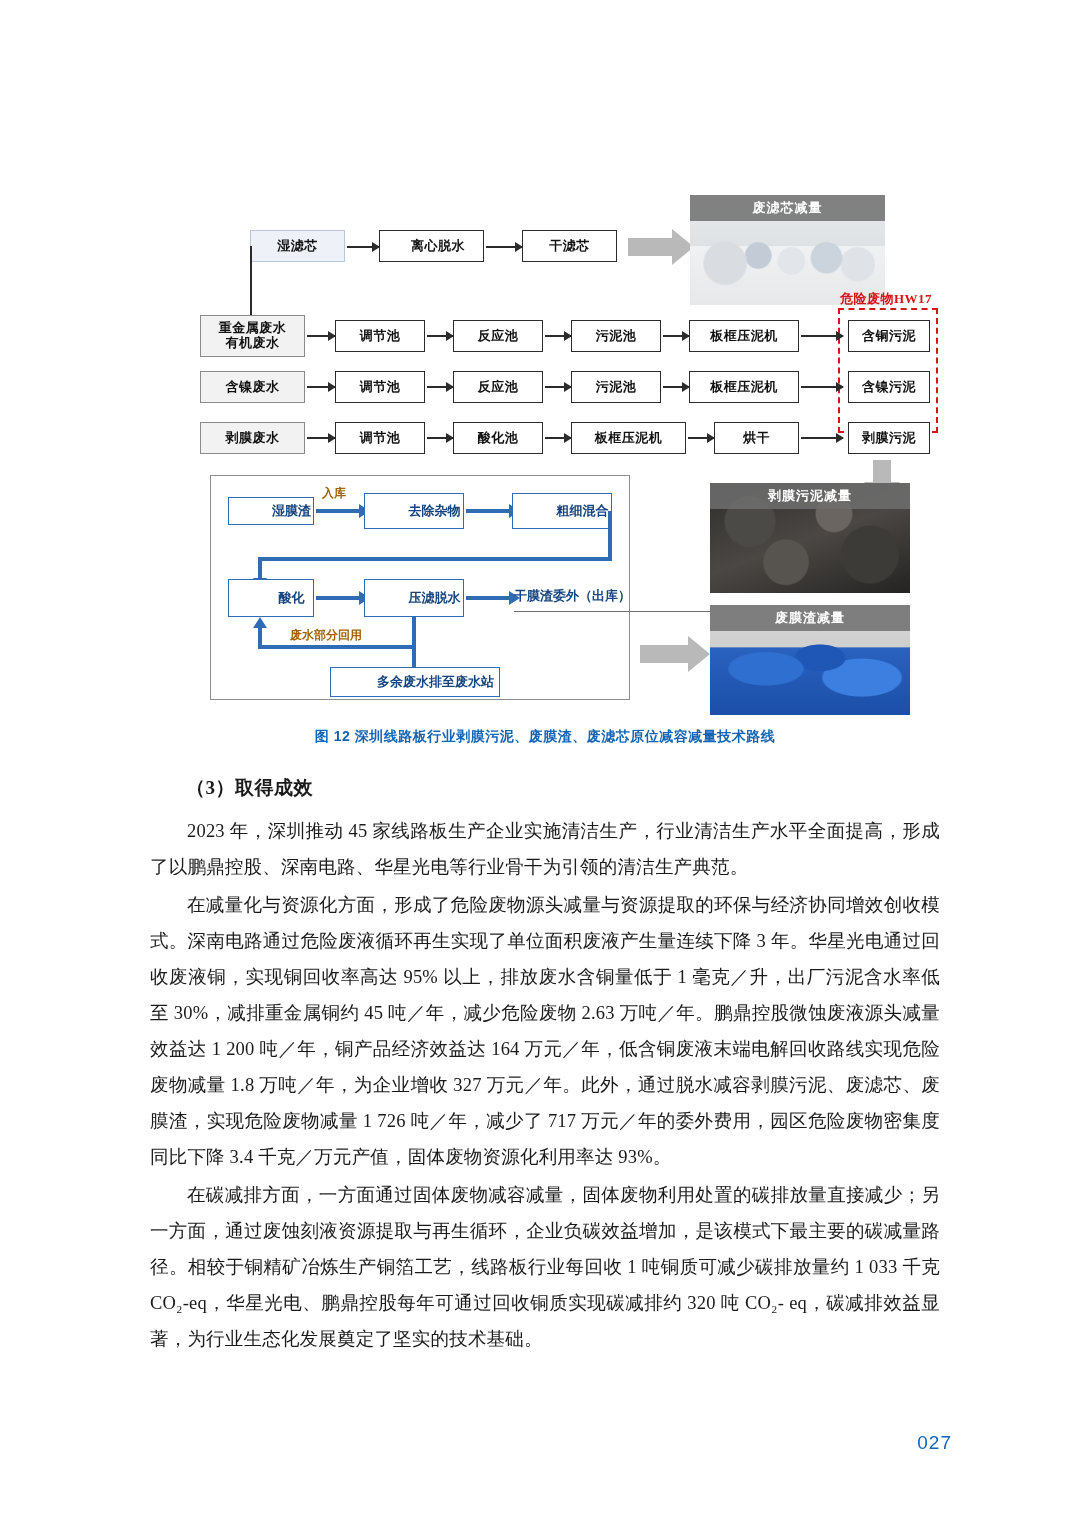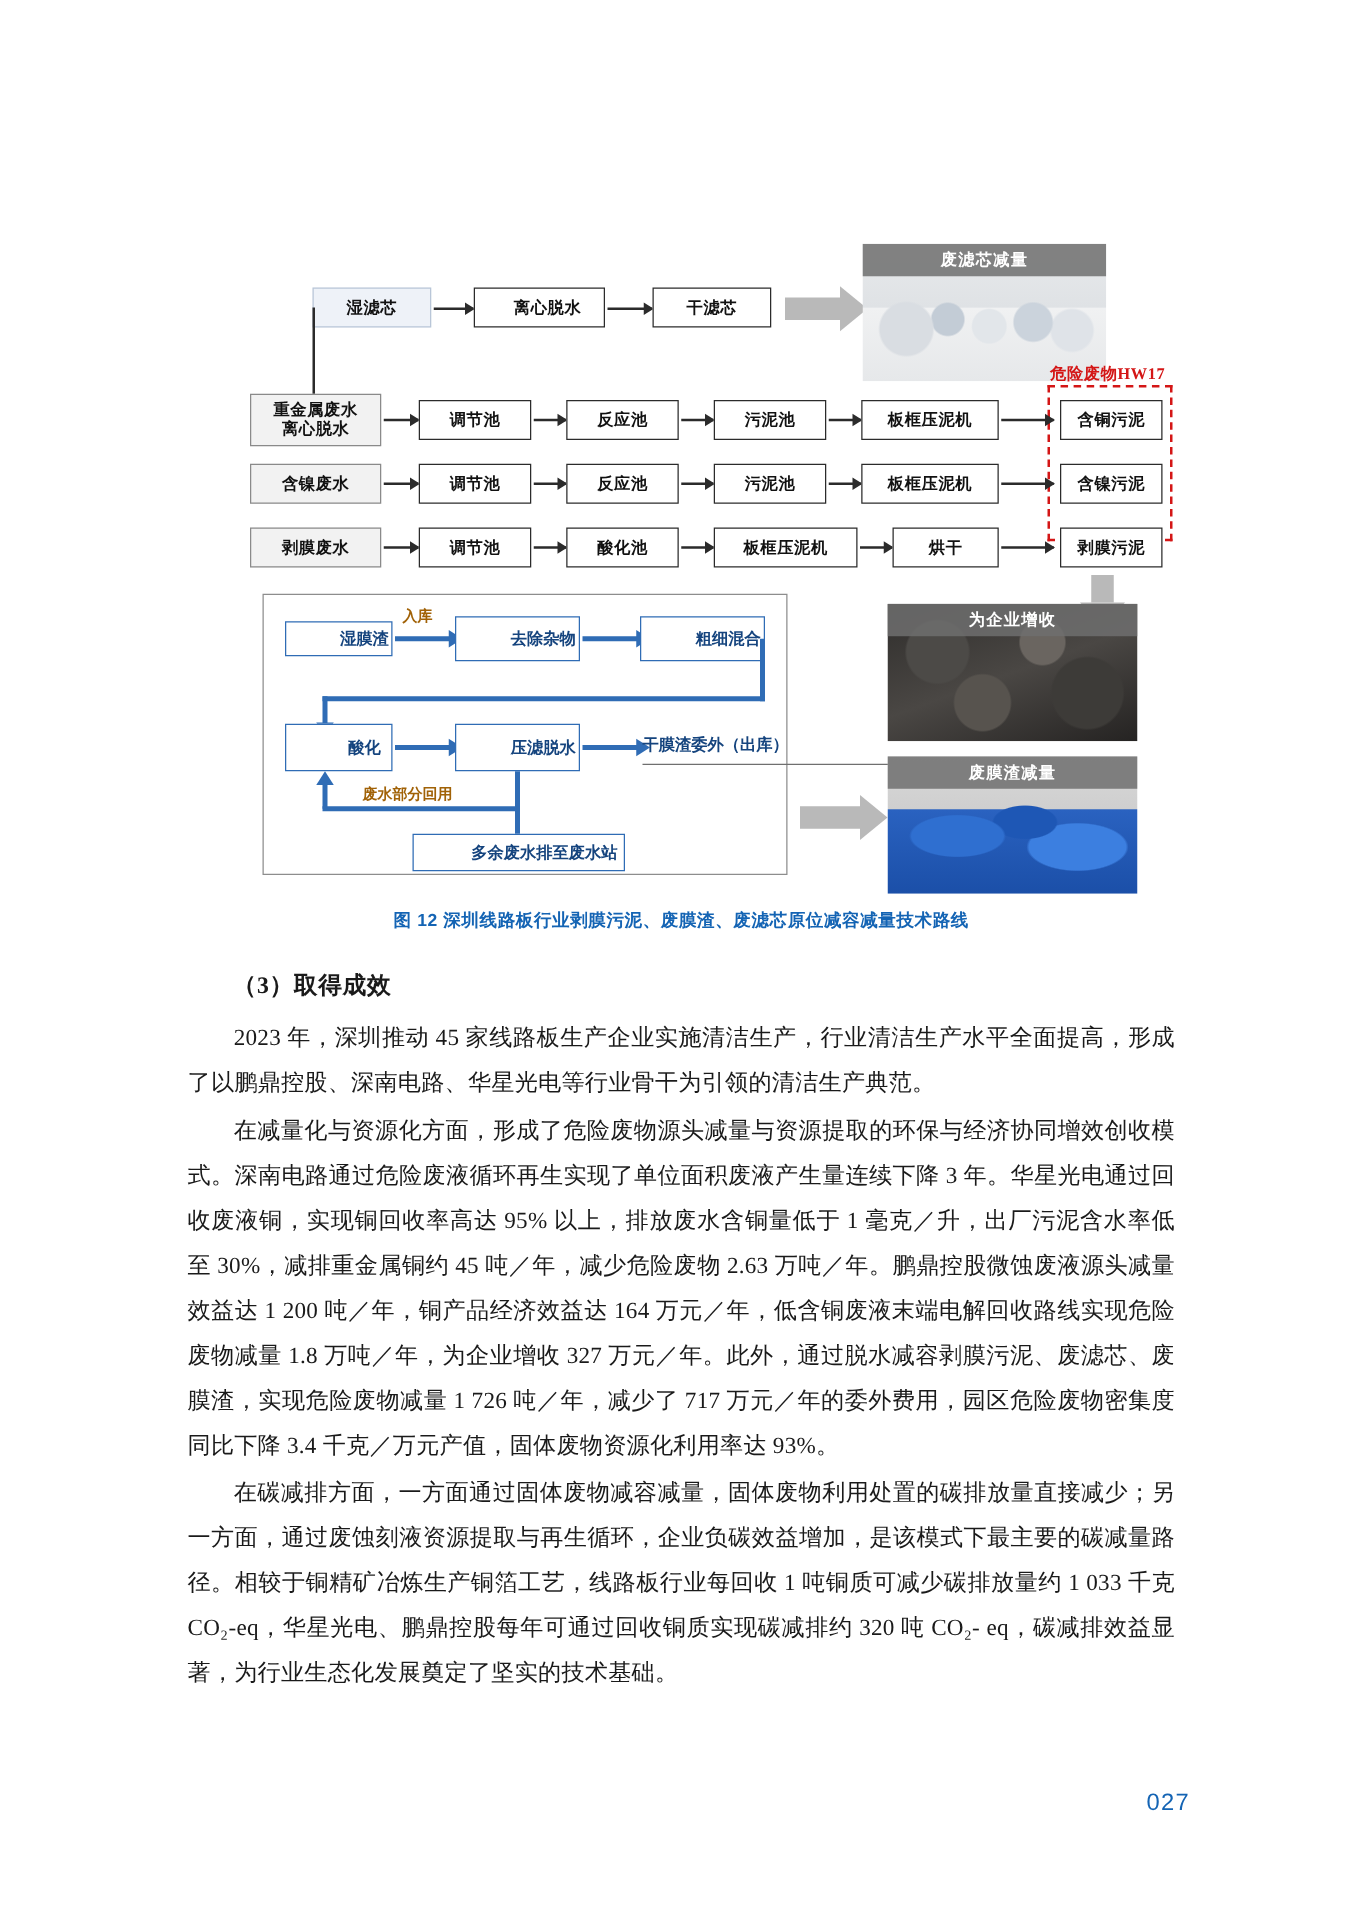--- a/index.html
+++ b/index.html
@@ -322,21 +322,21 @@
 
     <div class="photo ph-filters" style="left:530px; top:20px; width:195px; height:110px;margin-left:10px;">
       <div class="body"></div>
       <div class="cap">废滤芯减量</div>
     </div>
 
     <div class="hw-label" style="left:690px; top:115px;">危险废物HW17</div>
     <div class="hw-dash" style="left:688px; top:133px; width:100px; height:125px;"></div>
 
     <div class="fbox plain" style="left:50px; top:140px; width:105px; height:42px; white-space:pre-line;">重金属废水
-离心脱水</div>
+有机废水</div>
     <div class="arrow-r" style="left:157px; top:160px; width:28px;"></div>
     <div class="fbox" style="left:185px; top:145px; width:90px; height:32px;">调节池</div>
     <div class="arrow-r" style="left:277px; top:160px; width:26px;"></div>
     <div class="fbox" style="left:303px; top:145px; width:90px; height:32px;">反应池</div>
     <div class="arrow-r" style="left:395px; top:160px; width:26px;"></div>
     <div class="fbox" style="left:421px; top:145px; width:90px; height:32px;">污泥池</div>
     <div class="arrow-r" style="left:513px; top:160px; width:26px;"></div>
     <div class="fbox" style="left:539px; top:145px; width:110px; height:32px;">板框压泥机</div>
     <div class="arrow-r" style="left:651px; top:160px; width:42px;"></div>
     <div class="fbox" style="left:698px; top:145px; width:82px; height:32px;">含铜污泥</div>
@@ -390,21 +390,21 @@
     <div class="bseg" style="left:262px; top:442px; width:4px; height:50px;"></div>
     <div class="bseg" style="left:108px; top:470px; width:158px; height:4px;"></div>
     <div class="barrow-v up" style="left:108px; top:452px; height:20px;"></div>
     <div class="red-note" style="left:140px; top:452px;">废水部分回用</div>
 
     <div class="barrow-v down" style="left:262px; top:474px; height:22px;"></div>
     <div class="bbox" style="left:180px; top:492px; width:170px; height:30px;">多余废水排至废水站</div>
 
     <div class="photo ph-sludge" style="left:560px; top:308px; width:200px; height:110px;">
       <div class="body"></div>
-      <div class="cap">为企业增收</div>
+      <div class="cap">剥膜污泥减量</div>
     </div>
 
     <div class="bigarrow" style="left:490px; top:470px; width:48px;"></div>
 
     <div class="photo ph-blue" style="left:560px; top:430px; width:200px; height:110px;">
       <div class="body"></div>
       <div class="cap">废膜渣减量</div>
     </div>
 
     <div class="fig-caption">图 12    深圳线路板行业剥膜污泥、废膜渣、废滤芯原位减容减量技术路线</div>

